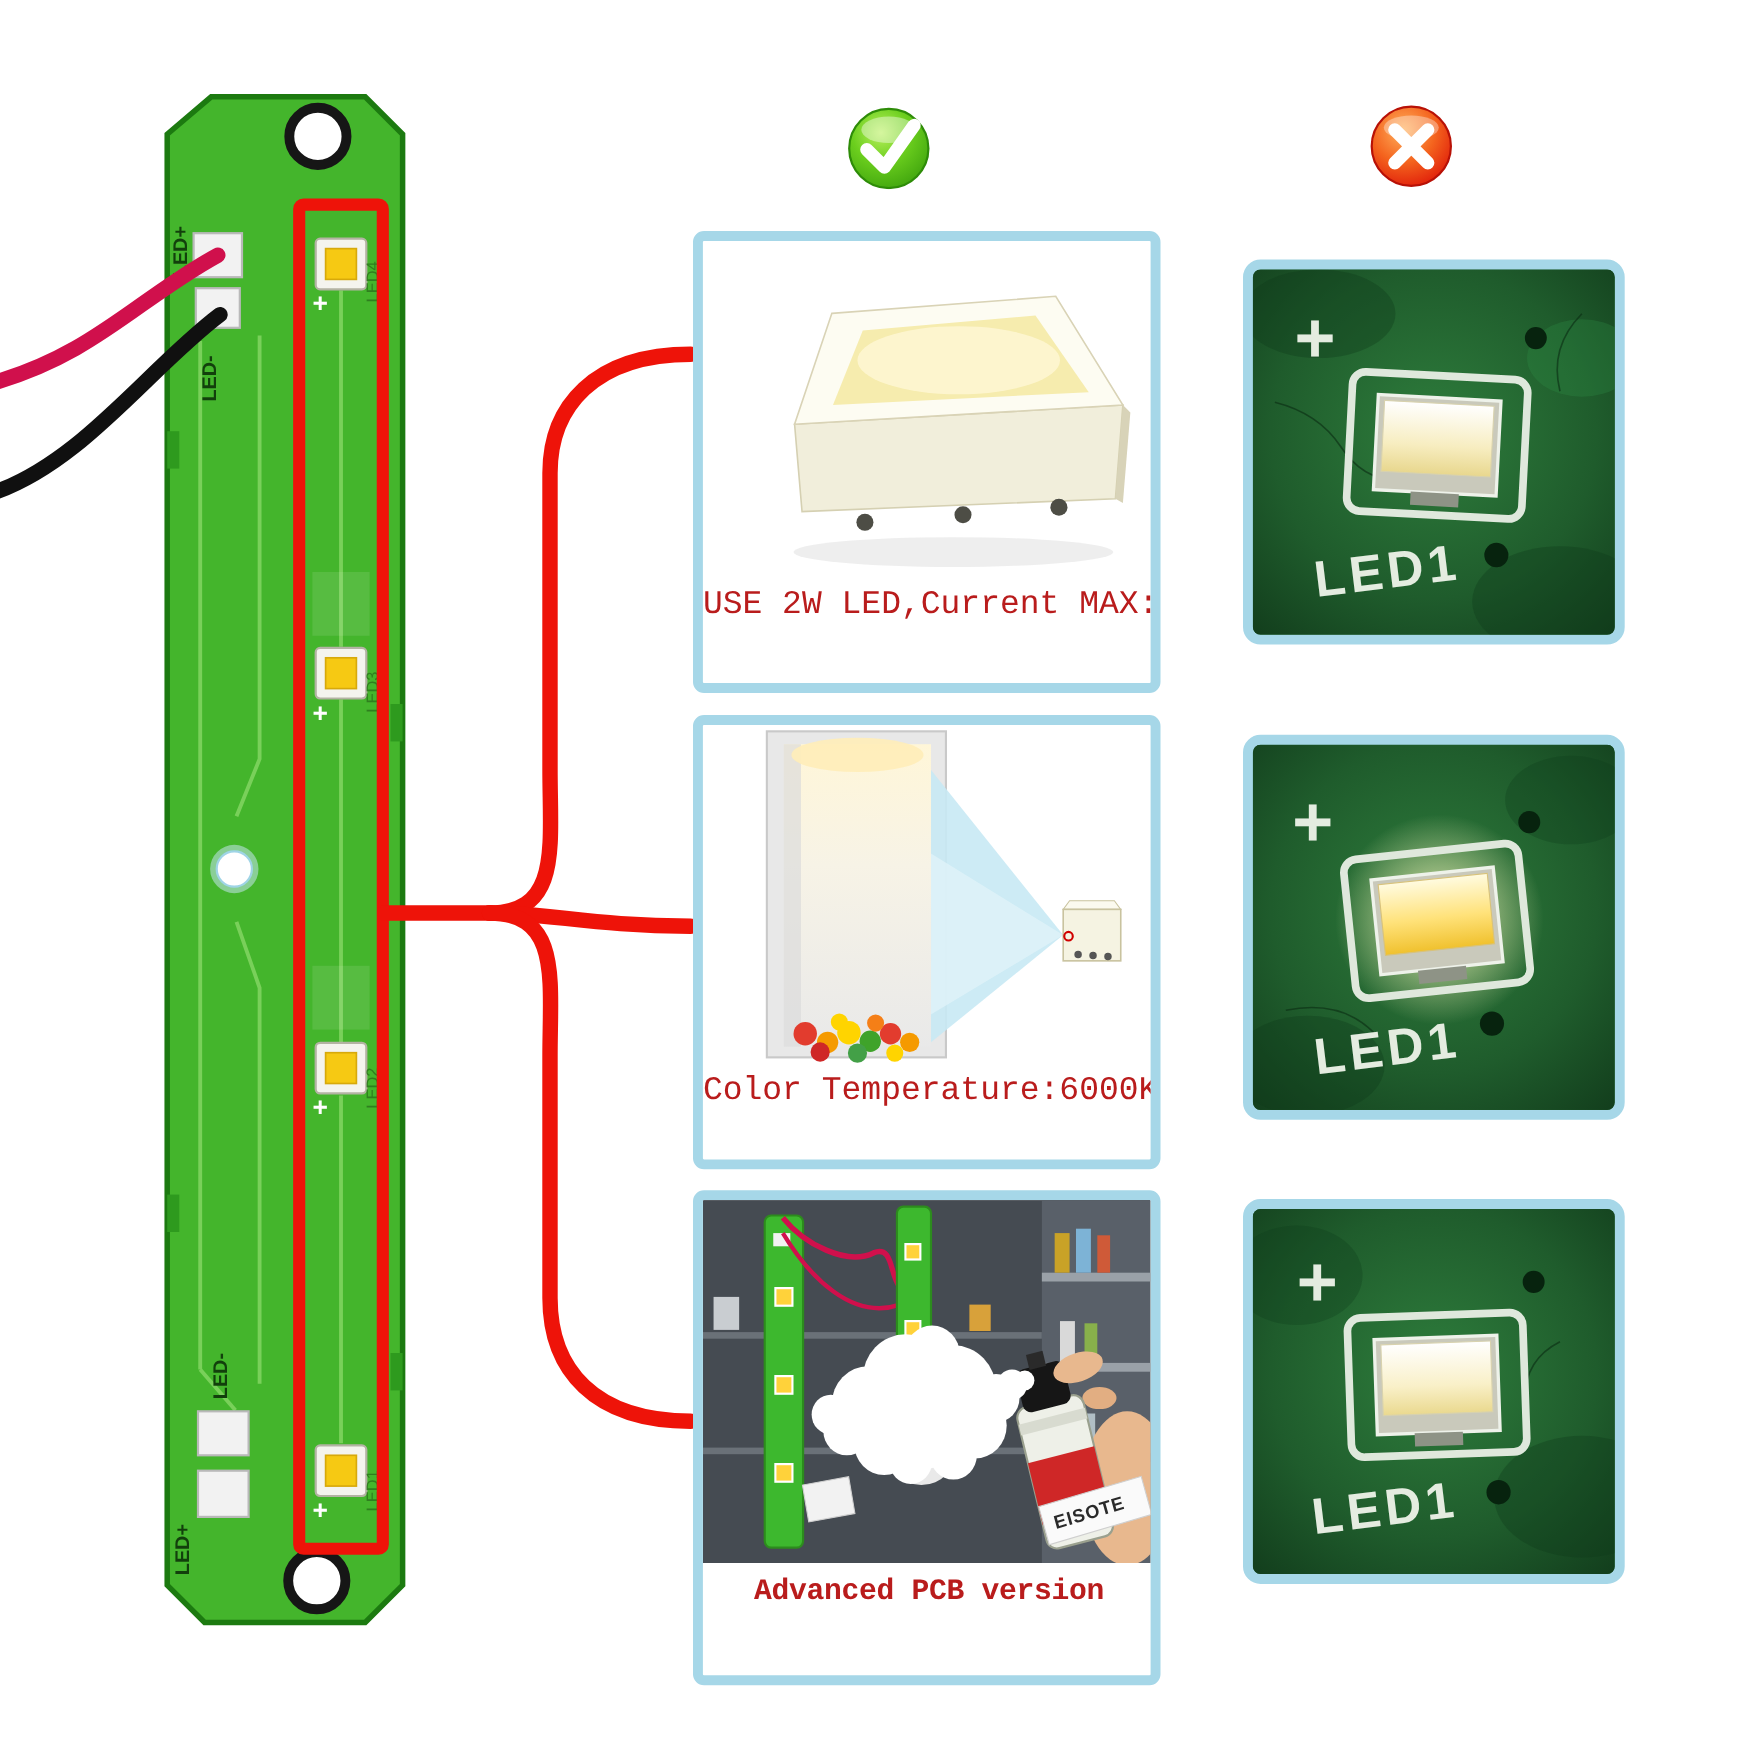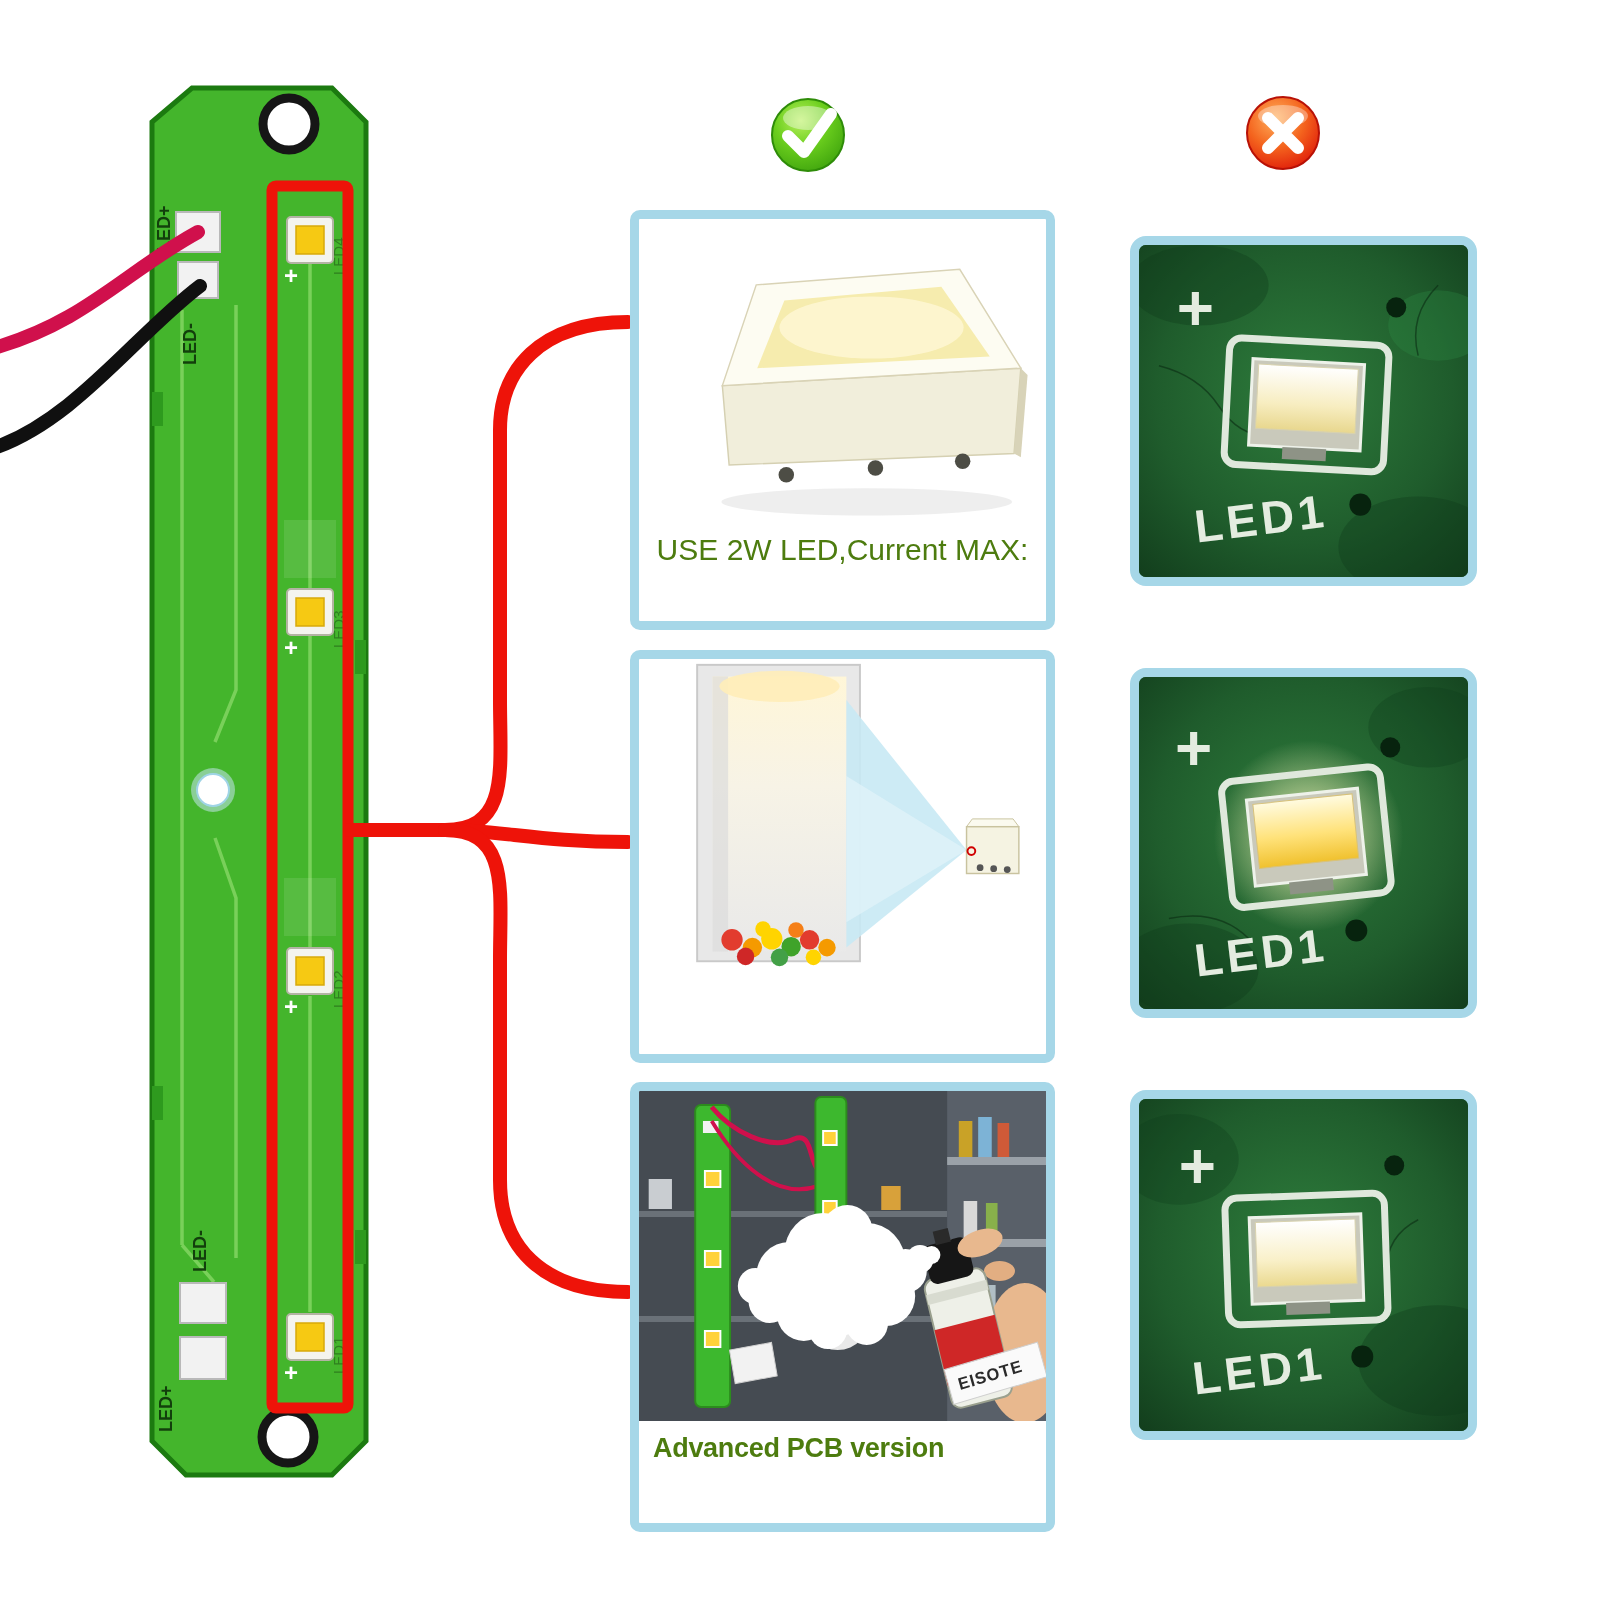--- a/index.html
+++ b/index.html
@@ -7,23 +7,23 @@
          font-family:"Liberation Sans",sans-serif;}
   svg{display:block;}
   .layer{position:absolute;top:0;left:0;}
   
   .panel{position:absolute;left:630px;width:425px;background:#fff;
          border:9px solid #a6d7e8;border-radius:10px;box-sizing:border-box;overflow:hidden;}
   #panel1{top:210px;height:420px;}
   #panel2{top:650px;height:413px;}
   #panel3{top:1082px;height:450px;}
   .pimg{width:100%;}
-  .ptext{text-align:center;color:#4d7c0f;}
+  .ptext{text-align:center;color:#b91c1c;font-family:Liberation Mono, monospace;}
   .ptext-line{font-size:30px;line-height:42px;white-space:nowrap;}
-  #panel3 .ptext{text-align:left;padding:4px 10px 0 14px;}
+  #panel3 .ptext{text-align:center;padding:4px 10px 0 14px;}
   #panel3 .ptext-line{font-weight:bold;font-size:27px;line-height:46px;letter-spacing:-0.3px;}
   
   .closeup{position:absolute;left:1130px;width:347px;height:350px;border:9px solid #a6d7e8;
            border-radius:16px;box-sizing:border-box;overflow:hidden;background:#1f5c2c;}
   #closeup1{top:236px;}
   #closeup2{top:668px;}
   #closeup3{top:1090px;}
   .closeup svg{width:100%;height:100%;}
   
   .icon{position:absolute;width:78px;height:78px;}
@@ -199,20 +199,21 @@
           <circle cx="194" cy="296" r="9" fill="#f59a00"></circle>
           <circle cx="128" cy="277" r="8" fill="#ffd400"></circle>
           <circle cx="162" cy="278" r="8" fill="#f57f17"></circle>
           <circle cx="110" cy="305" r="9" fill="#cf2727"></circle>
           <circle cx="145" cy="306" r="9" fill="#43a047"></circle>
           <circle cx="180" cy="306" r="8" fill="#ffd400"></circle>
         </g>
       </svg>
     </div>
     <div class="ptext">
+      <div class="ptext-line">Color Temperature:6000K</div>
     </div>
   </div>
 
   <div class="panel" id="panel3">
     <div class="pimg">
       <svg width="407" height="330" viewBox="0 0 420 330" preserveAspectRatio="none">
 
         <rect x="0" y="0" width="420" height="330" fill="#454b52"></rect>
         <rect x="0" y="120" width="318" height="6" fill="#6a7178"></rect>
         <rect x="0" y="225" width="318" height="6" fill="#6a7178"></rect>

